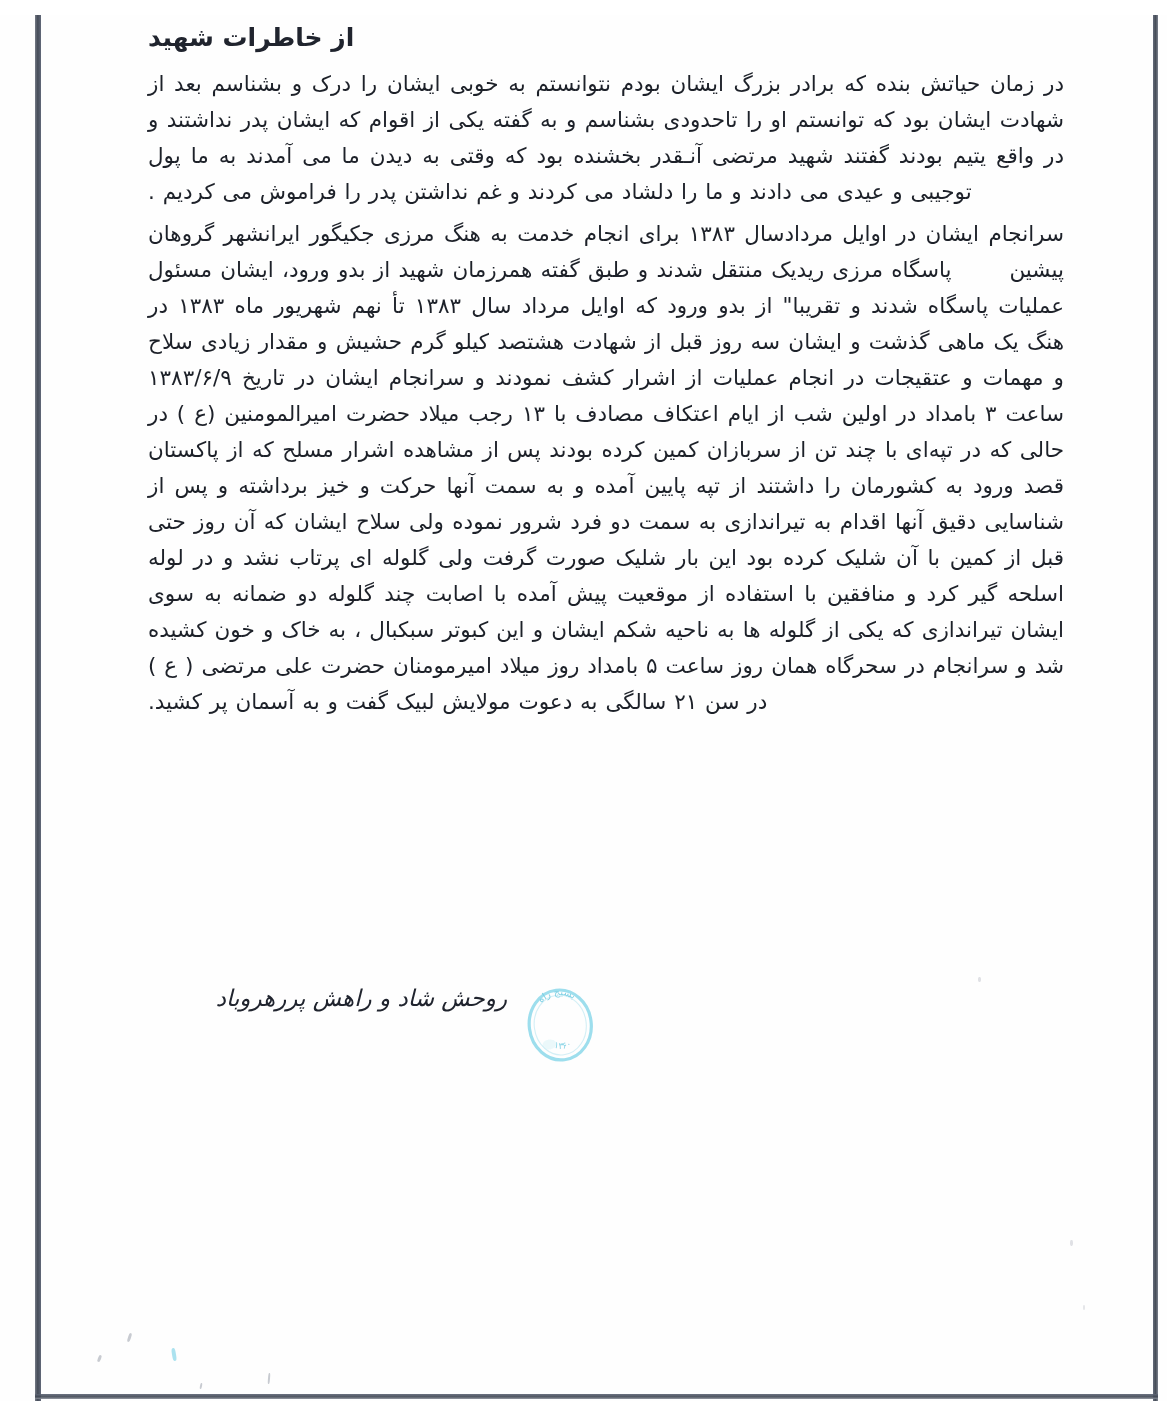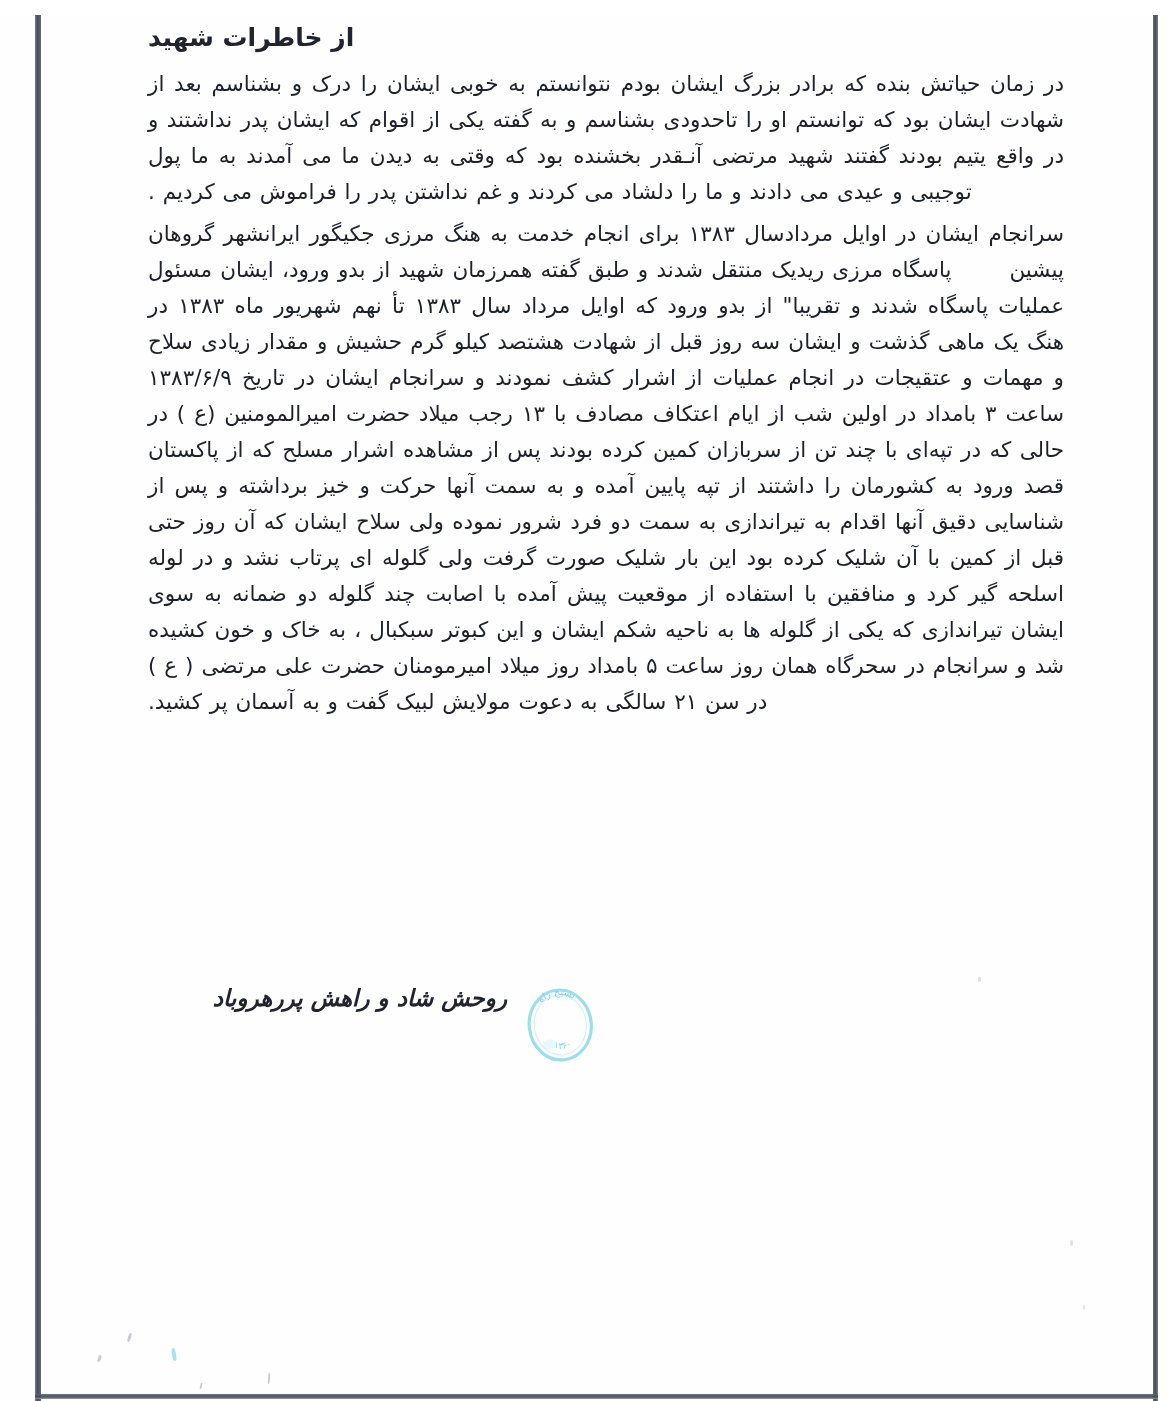--- a/index.html
+++ b/index.html
@@ -95,21 +95,21 @@
     left: 0; top: 960px;
     width: 1167px;
     height: 120px;
   }
   .closing-phrase {
     position: absolute;
     right: 660px;
     top: 10px;
     font-family: "DejaVu Sans", "Liberation Sans", sans-serif;
     font-size: 23px;
-    font-weight: bold;
+    font-weight: normal;
     font-style: italic;
     color: #20242e;
     direction: rtl;
     white-space: nowrap;
   }
 
   
   .ink-stamp {
     position: absolute;
     left: 517px;

